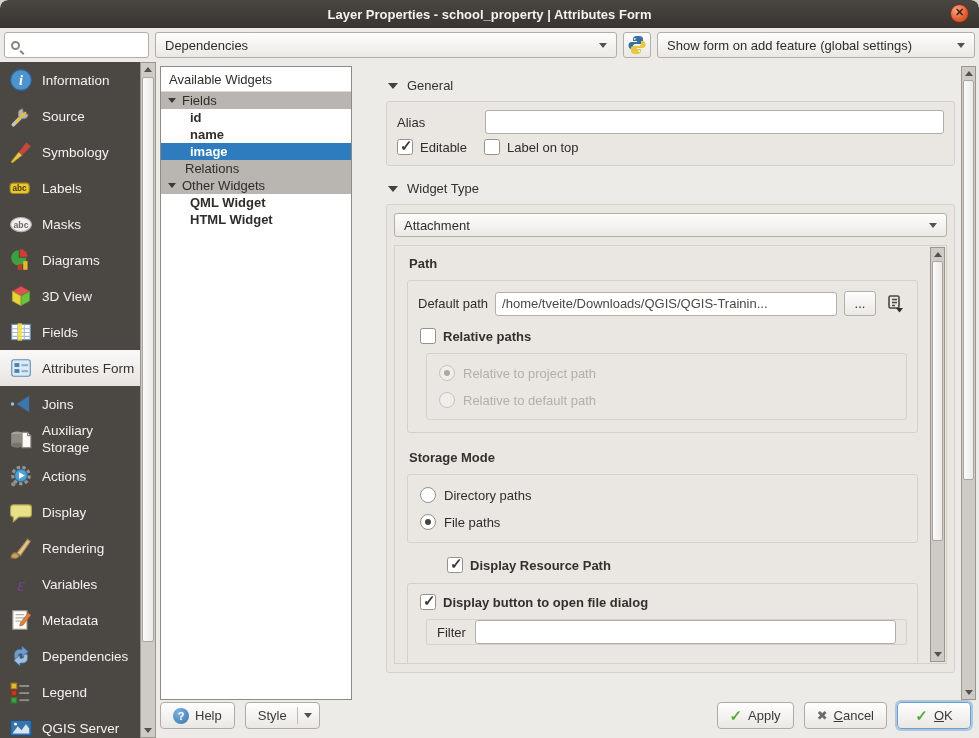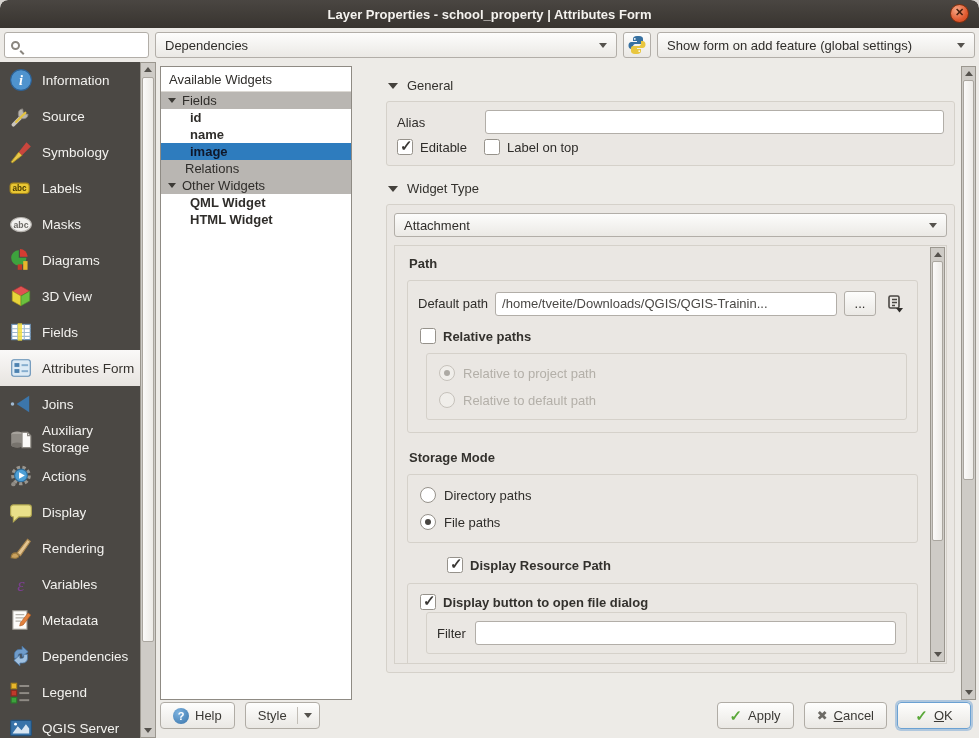--- a/index.html
+++ b/index.html
@@ -60,21 +60,21 @@
   .tree-panel { position:absolute; left:160px; top:66px; width:192px; height:634px;
                 background:#fff; border:1px solid #8f8b84; }
   .tree-header { padding:5px 8px 4px 8px; border-bottom:1px solid #dcd9d4; }
   .tree-row { height:17px; display:flex; align-items:center; font-size:13px; }
   .tree-row.group { background:#b9b6b2; }
   .tree-row .tri { width:0; height:0; border-left:4px solid transparent; border-right:4px solid transparent;
                    border-top:5px solid #3c3a36; margin:0 6px 0 7px; }
   .tree-row .g-lbl { padding-left:0; }
   .tree-row.group.no-exp { padding-left:24px; }
   .tree-row.child { padding-left:29px;font-weight:bold; }
-  .tree-row.selected { background:#2e7cbe; color:#0f172a; }
+  .tree-row.selected { background:#2e7cbe; color:#ffffff; }
 
   
   .right-panel { position:absolute; left:378px; top:66px; width:577px; height:634px; overflow:hidden; }
   .section-hdr { display:flex; align-items:center; gap:9px; margin:12px 0 8px 10px; font-weight:normal; color:#33312d; }
   .tri { width:0; height:0; border-left:5px solid transparent; border-right:5px solid transparent;
          border-top:6px solid #44413c; }
   .groupbox { border:1px solid #d5d1ca; border-radius:3px; background:#eae7e3; }
   .gen-box { margin-left:8px; padding:8px 10px 10px 10px; }
   .frm-row { display:flex; align-items:center; margin-bottom:5px; }
   .frm-row .flabel { width:88px; flex:none; }
@@ -104,21 +104,21 @@
                 border:1px solid #b2aea8; border-radius:3px; display:flex; align-items:center;
                 justify-content:center; padding:0 6px; flex:none; }
   .ovr-btn { width:24px; height:24px; display:flex; align-items:center; justify-content:center; flex:none; }
   .relpaths-row { margin:12px 0 9px 2px; }
   .disabled-box { margin-left:8px; padding:11px 12px; }
   .radio-row { display:flex; align-items:center; gap:8px; }
   .radio-row + .radio-row { margin-top:11px; }
   .storage-box { margin-top:0; padding:12px; }
   .drp-row { margin:14px 0 10px 3px;padding-left:37px; }
   .display-box { padding:10px 10px 12px 10px; }
-  .filter-box { margin:2px 0 12px 8px; padding:8px 10px; display:flex; align-items:center; gap:9px; }
+  .filter-box { margin:9px 0 12px 8px; padding:0 10px; display:flex; align-items:center; gap:9px; }
 
   
   .footer { position:absolute; left:160px; right:0; bottom:0; height:38px;
             display:flex; align-items:center; padding:0 8px 7px 0; }
   .btn { height:27px; background:linear-gradient(#fefefd,#eae8e4); border:1px solid #b0aca5;
          border-radius:4px; display:flex; align-items:center; justify-content:center; gap:6px;
          padding:0 12px; color:#3b3935; }
   .btn .mn { display:inline-block; }
   .btn .mn::first-letter { text-decoration:underline; }
   .glyph-check::before { content:"✓"; color:#5aa839; font-weight:bold; font-size:15px; }

